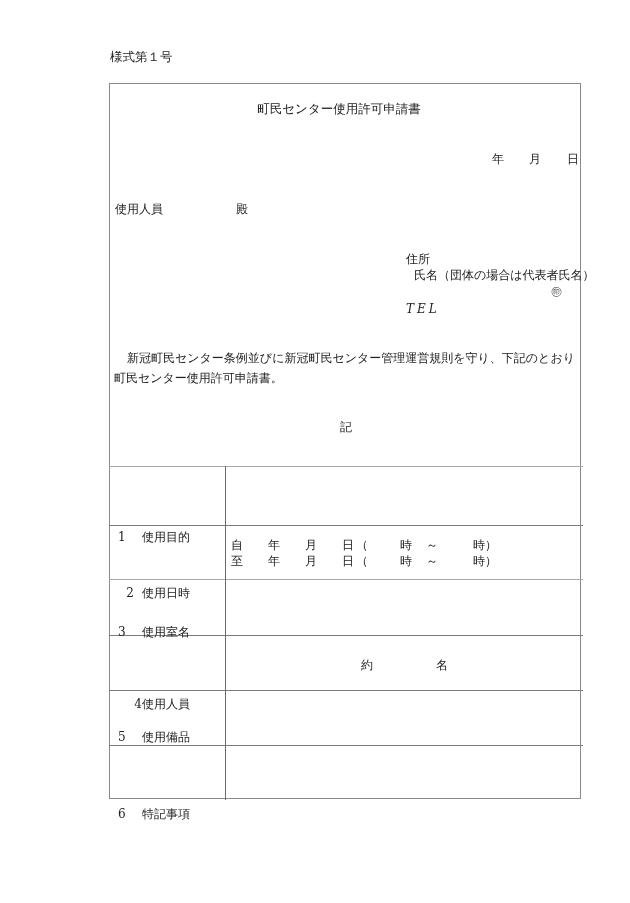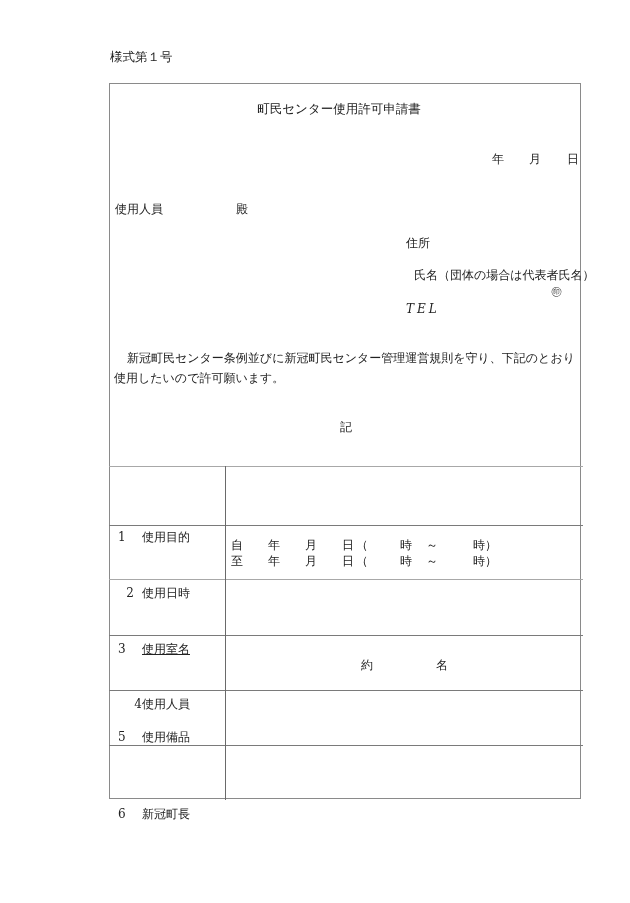--- a/index.html
+++ b/index.html
@@ -46,21 +46,21 @@
     }
 
     .title { left: 0; width: 630px; text-align: center; top: 101px; font-size: 12.5px; padding-left: 48px; box-sizing: border-box;}
     .date-y { left: 492px; top: 151px; }
     .date-m { left: 529px; top: 151px; }
     .date-d { left: 567px; top: 151px; }
 
     .addressee { left: 115px; top: 201px; }
     .honorific { left: 236px; top: 201px; }
 
-    .addr-label { left: 406px; top: 235px; }
+    .addr-label { left: 406px; top: 251px; }
     .name-label { left: 414px; top: 267px; }
     .seal { left: 551px; top: 284px; font-size: 11px; }
     .tel-label { left: 406px; top: 302px; letter-spacing: 3px; font-style: italic; }
 
     .body-line1 { left: 127px; top: 350px; }
     .body-line2 { left: 114px; top: 370px; }
 
     .ki { left: 340px; top: 419px; }
 
     .row-label { left: 118px; margin-top: 40px; }
@@ -91,41 +91,41 @@
 
 <div class="abs addressee">使用人員</div>
 <div class="abs honorific">殿</div>
 
 <div class="abs addr-label">住所</div>
 <div class="abs name-label">氏名（団体の場合は代表者氏名）</div>
 <div class="abs seal">㊞</div>
 <div class="abs tel-label">TEL</div>
 
 <div class="abs body-line1">新冠町民センター条例並びに新冠町民センター管理運営規則を守り、下記のとおり</div>
-<div class="abs body-line2">使用したいので許可願います。</div>
+<div class="abs body-line2">町民センター使用許可申請書。</div>
 
 <div class="abs ki">記</div>
 
 <div class="abs row-label" style="top:489px;">
   <span class="row-num">1</span><span>使用目的</span>
 </div>
 <div class="abs row-label" style="top:545px;text-align:center;">
   <span class="row-num">2</span><span>使用日時</span>
 </div>
-<div class="abs row-label" style="top:601px;text-decoration:underline;">
+<div class="abs row-label" style="top:584px;">
   <span class="row-num">3</span><span>使用室名</span>
 </div>
 <div class="abs row-label" style="top:656px;text-align:right;">
   <span class="row-num">4</span><span>使用人員</span>
 </div>
 <div class="abs row-label" style="top:689px;">
   <span class="row-num">5</span><span>使用備品</span>
 </div>
 <div class="abs row-label" style="top:766px;">
-  <span class="row-num">6</span><span>新冠町長</span>
+  <span class="row-num">6</span><span>特記事項</span>
 </div>
 
 <div class="abs" style="left:227px;top:467px;width:354px;height:57px;white-space:normal;"></div>
 
 <div class="abs" style="left:231px;top:537px;">自</div>
 <div class="abs" style="left:268px;top:537px;">年</div>
 <div class="abs" style="left:305px;top:537px;">月</div>
 <div class="abs" style="left:342px;top:537px;">日</div>
 <div class="abs" style="left:356px;top:537px;">（</div>
 <div class="abs" style="left:400px;top:537px;">時</div>

